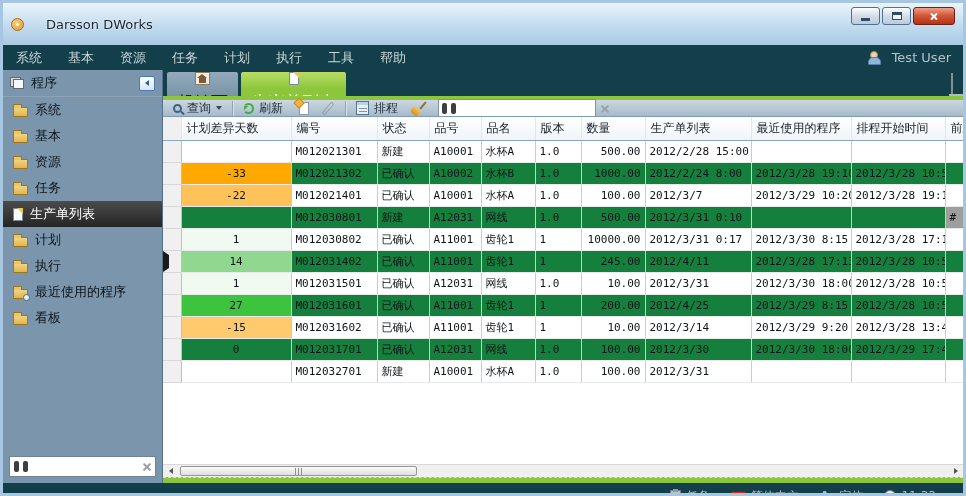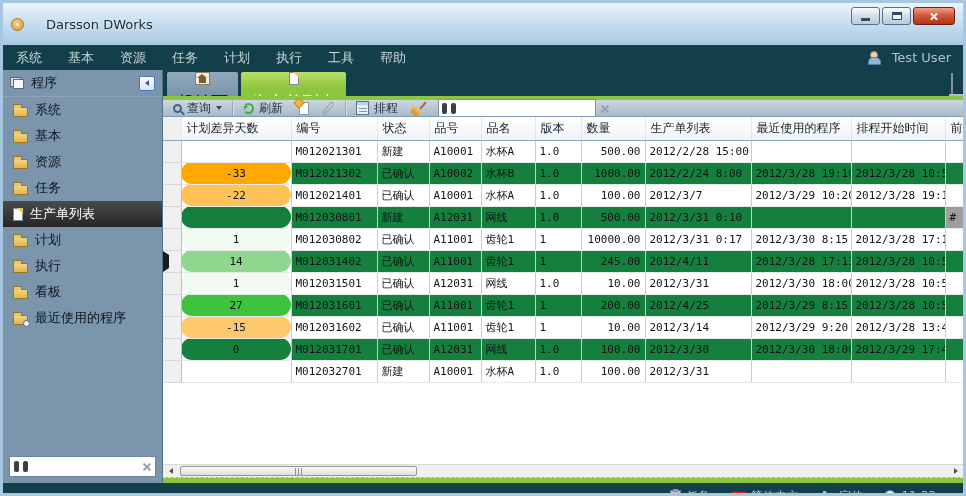--- a/index.html
+++ b/index.html
@@ -74,21 +74,21 @@
 
   
   .grid-area { flex: 1; position: relative; overflow: hidden; background: #fff; border-top: 1px solid #7c9cba; }
   table.grid { border-collapse: collapse; table-layout: fixed; width: 842px;
                font-family: "DejaVu Sans Mono", "Liberation Mono", monospace; font-size: 11px; color: #101418; }
   table.grid thead th { height: 23px; background: linear-gradient(#ffffff, #f0f4f8); border-bottom: 1px solid #89a5bf;
                border-right: 1px solid #e2e7ed; font-weight: normal; font-size: 12px;
                font-family: "DejaVu Sans", "Liberation Sans", sans-serif; text-align: left; padding: 0 5px; color: #16202a; }
   td.cell { height: 22px; border-right: 1px solid #c9cdd2; border-bottom: 1px solid #e7e9eb; padding: 0 4px;
             white-space: nowrap; overflow: hidden; }
-  td.cell.center { text-align: center; border-radius: 11px; } td.cell.right { text-align: right; }
+  td.cell.center { text-align: center; } td.cell.right { text-align: right; }
   tr.alt td.cell { background: #15803d; }
   .sel-cell { background: #f0f0f0 !important; border-right: 1px solid #bfbfbf; border-bottom: 1px solid #d8d8d8; }
   .row-arrow { width: 0; height: 0; border-top: 4px solid transparent; border-bottom: 4px solid transparent;
                border-left: 6px solid #1b1b1b; margin: 0 auto; }
 
   .hscroll { position: absolute; left: 0; right: 0; bottom: 0; height: 13px; background: #f0f0f0; border-top: 1px solid #d9d9d9; }
   .hs-arrow { position: absolute; top: 0; bottom: 0; width: 15px; display: flex; align-items: center; justify-content: center; }
   .hs-arrow.left { left: 0; } .hs-arrow.right { right: 0; }
   .tri-left { border-top: 3px solid transparent; border-bottom: 3px solid transparent; border-right: 4px solid #555; }
   .tri-right { border-top: 3px solid transparent; border-bottom: 3px solid transparent; border-left: 4px solid #555; }
@@ -261,28 +261,28 @@
           </div>
           <div class="side-item">
             <span class="ico-folder"></span>
             <span class="side-label">计划</span>
           </div>
           <div class="side-item">
             <span class="ico-folder"></span>
             <span class="side-label">执行</span>
           </div>
           <div class="side-item">
-            <span class="ico-folder"></span>
-            <span class="side-label">看板</span>
-          </div>
-          <div class="side-item">
             <span class="ico-folder">
               <span class="mini-clock"></span>
             </span>
             <span class="side-label">最近使用的程序</span>
+          </div>
+          <div class="side-item">
+            <span class="ico-folder"></span>
+            <span class="side-label">看板</span>
           </div>
         </div>
       <div class="side-search">
         <span class="ico-binoc"></span>
         <input type="text" value="" style="">
         <span class="clear-x">
             <span class="cross" style="width:9px;height:9px"></span>
           </span>
       </div>
     </div>

